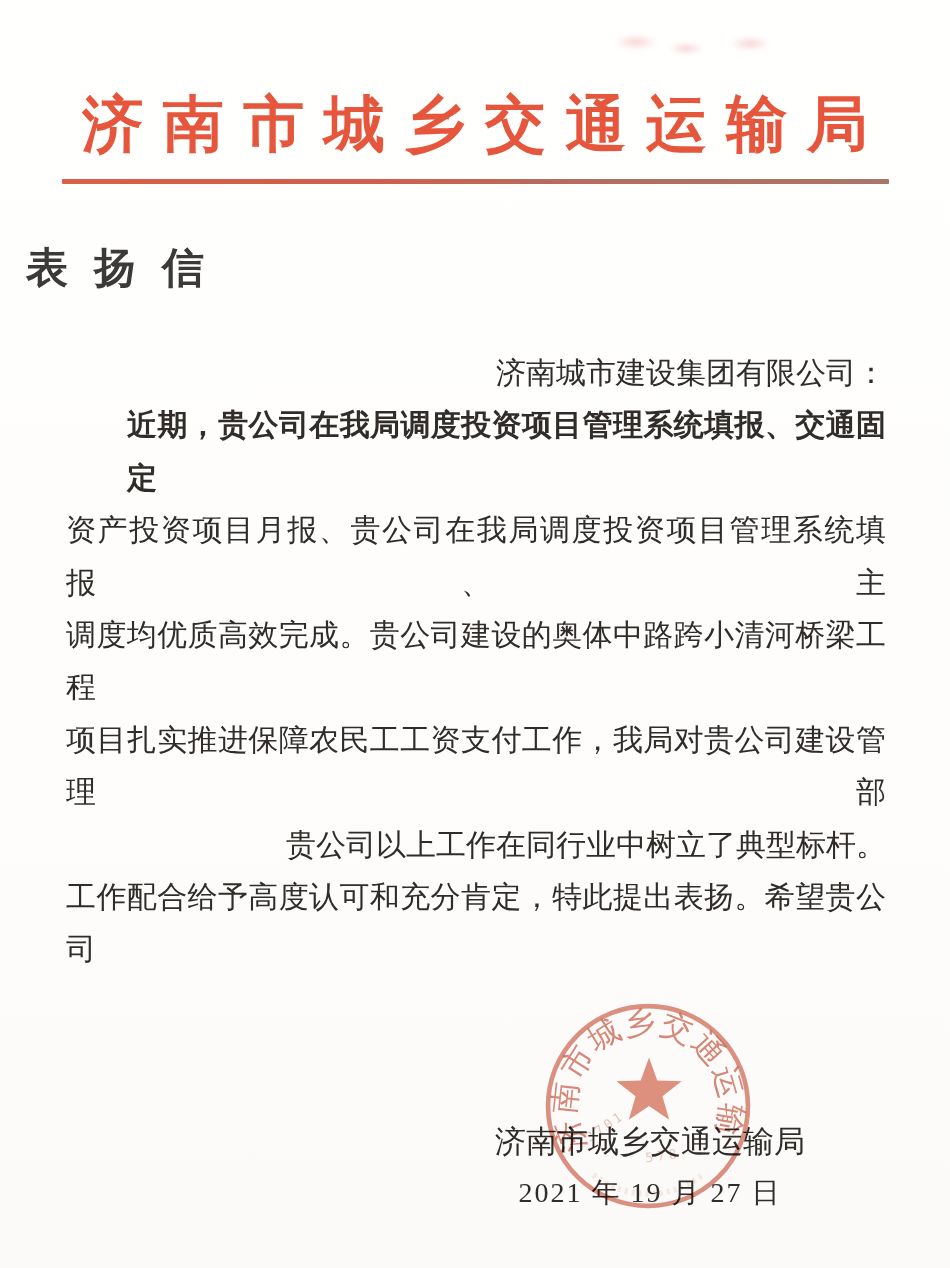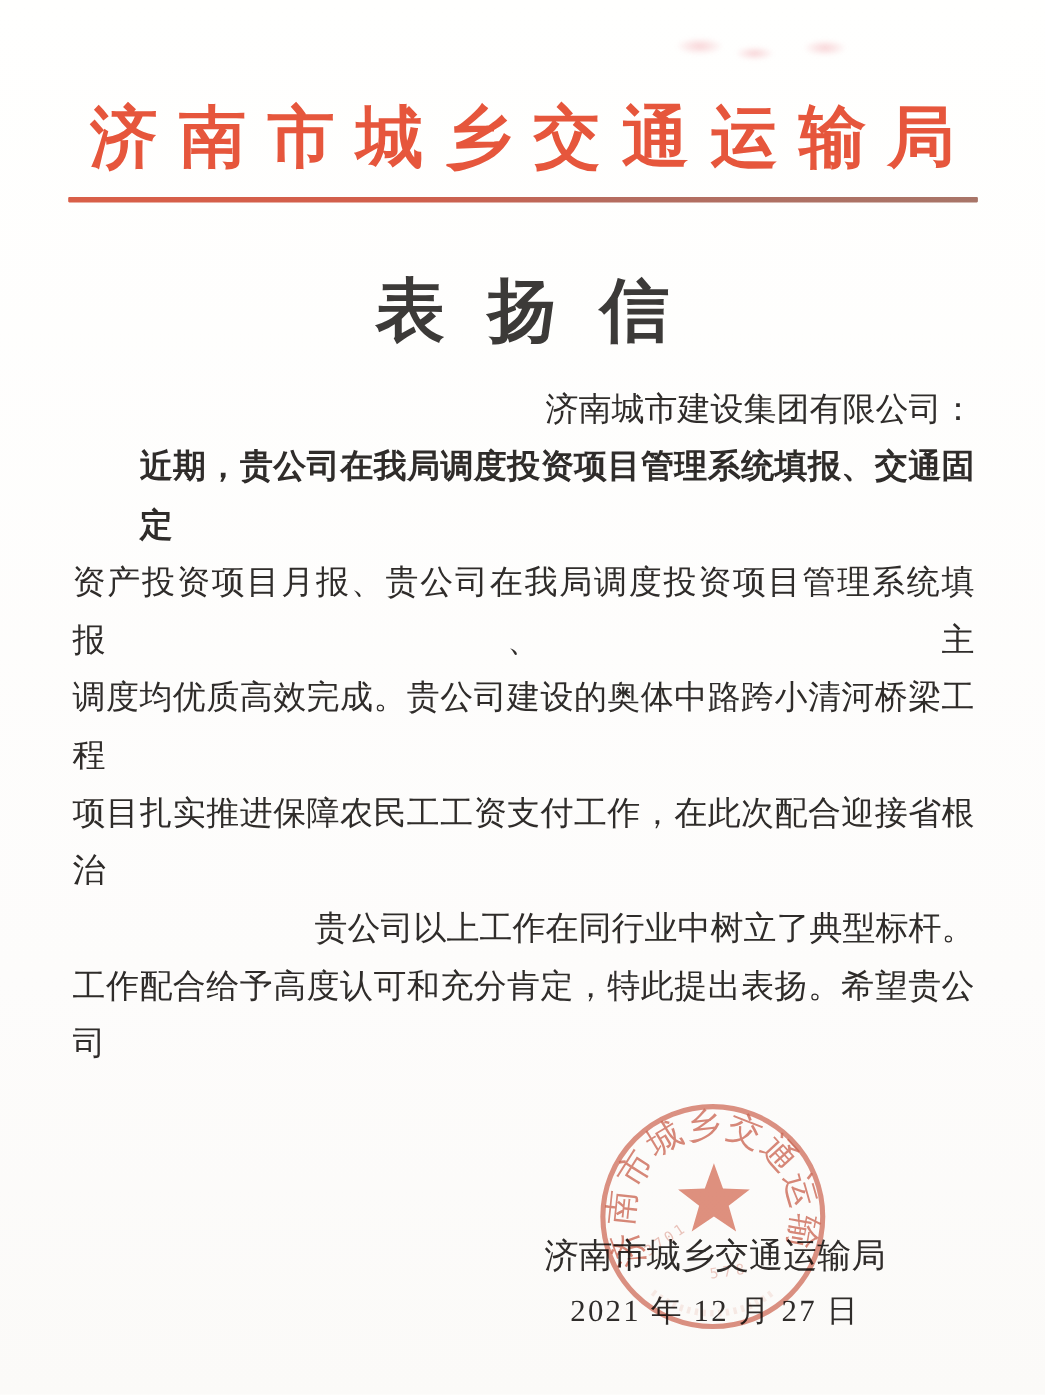--- a/index.html
+++ b/index.html
@@ -30,22 +30,22 @@
     position:absolute;border-radius:50%;
     background:radial-gradient(ellipse at center,rgba(235,130,140,0.35),rgba(235,130,140,0) 70%);
     filter:blur(2px);pointer-events:none;
   }
   .sm1{top:34px;left:614px;width:44px;height:16px;}
   .sm2{top:42px;left:668px;width:36px;height:13px;}
   .sm3{top:36px;left:730px;width:40px;height:15px;}
   
   .doc-title{
     position:absolute;top:240px;left:0;right:0;
-    text-align:center;
-    font-size:63px;font-weight:600;color:#3c3a38;
+    text-align:left;
+    font-size:42px;font-weight:600;color:#3c3a38;
     letter-spacing:0.62em;text-indent:0.62em;
   }
   
   .body-text{
     position:absolute;top:347px;left:66px;width:820px;
     font-size:30px;color:#2f2c2a;
     line-height:52.4px;
   }
   .bline{text-align:right;white-space:nowrap;}
   .bline.j{
@@ -81,28 +81,28 @@
   <div class="smudge sm2"></div>
   <div class="smudge sm3"></div>
 
   <div class="doc-title">表扬信</div>
 
   <div class="body-text">
       <div class="bline">济南城市建设集团有限公司：</div>
       <div class="bline j ind">近期，贵公司在我局调度投资项目管理系统填报、交通固定</div>
       <div class="bline j">资产投资项目月报、贵公司在我局调度投资项目管理系统填报、主</div>
       <div class="bline j">调度均优质高效完成。贵公司建设的奥体中路跨小清河桥梁工程</div>
-      <div class="bline j">项目扎实推进保障农民工工资支付工作，在此次配合迎接省根治</div>
+      <div class="bline j">项目扎实推进保障农民工工资支付工作，我局对贵公司建设管理部</div>
       <div class="bline">贵公司以上工作在同行业中树立了典型标杆。</div>
       <div class="bline j">工作配合给予高度认可和充分肯定，特此提出表扬。希望贵公司</div>
     </div>
 
   <div class="sig-block">
     <div class="sig-org">济南市城乡交通运输局</div>
-    <div class="sig-date">2021 年 12 月 27 日</div>
+    <div class="sig-date">2021 年 19 月 27 日</div>
   </div>
 
   <svg class="seal" viewBox="0 0 212 212" xmlns="http://www.w3.org/2000/svg">
     <defs>
       <path id="sealArc" d="M 47 147 A 72 72 0 1 1 165 147" fill="none"></path>
     </defs>
 
     <circle cx="106" cy="106" r="99" fill="none" stroke="#cc5a45" stroke-width="4.6" opacity="0.72"></circle>
 
     <text font-size="31" fill="#c95a46" opacity="0.78" font-family="Liberation Serif, DejaVu Serif, serif" letter-spacing="2">

